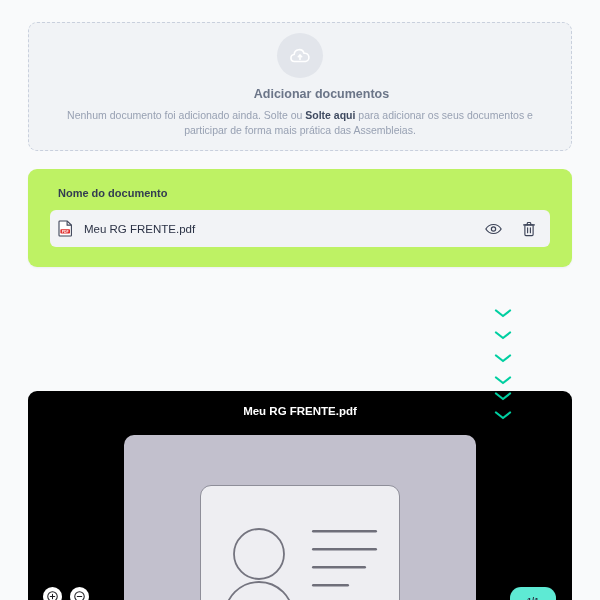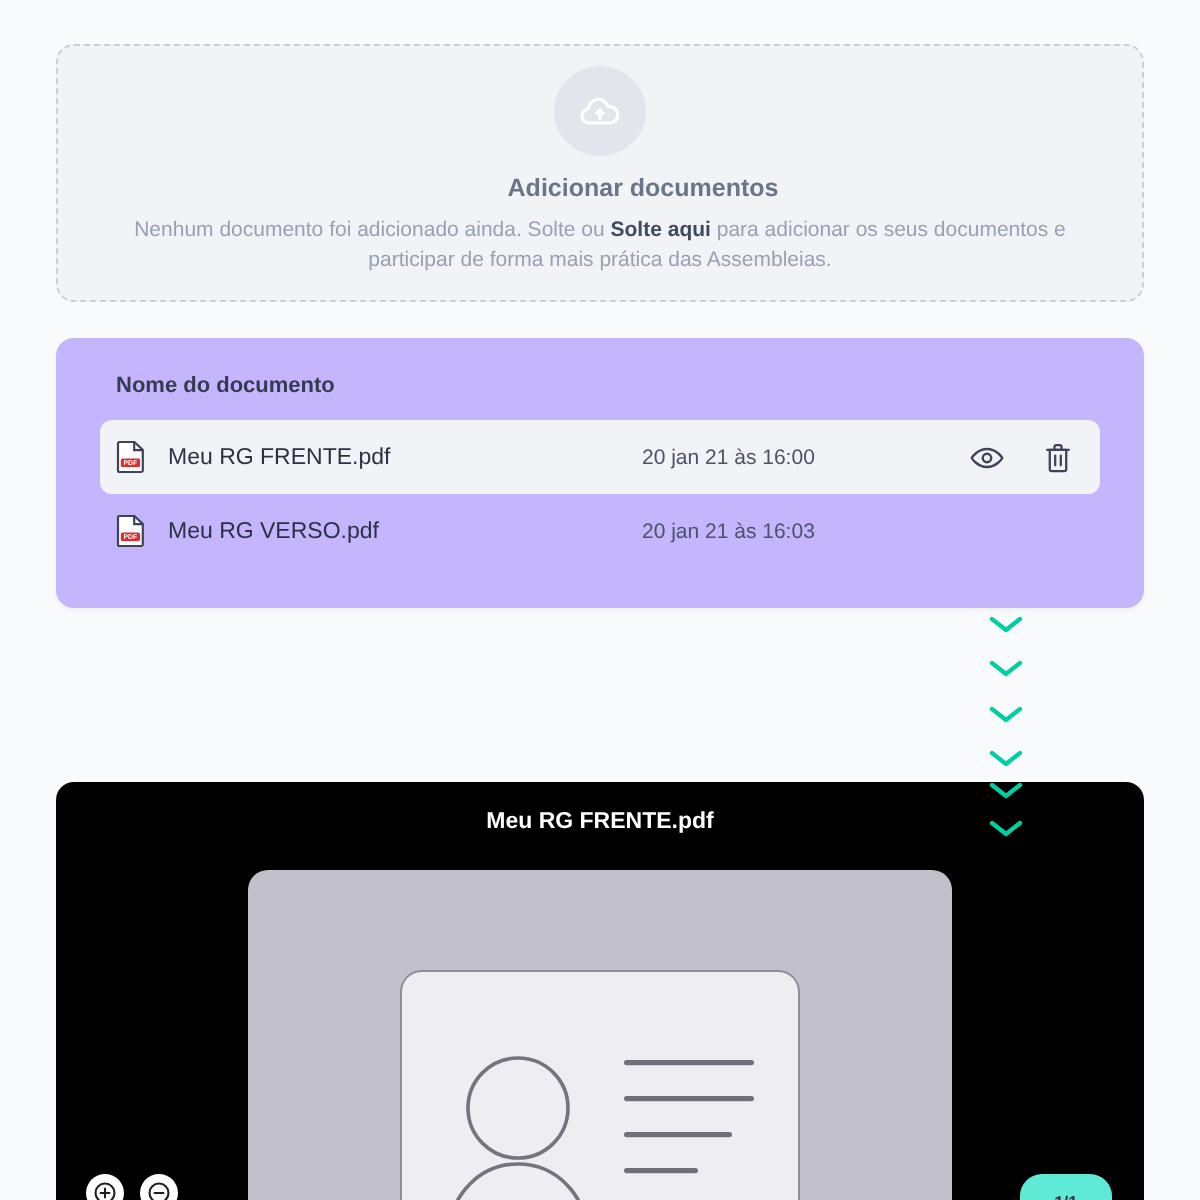--- a/index.html
+++ b/index.html
@@ -72,21 +72,21 @@
     max-width: 470px;
   }
   .dz-sub .link {
     color: #3f4a60;
     font-weight: bold;
   }
 
   
   .docs-card {
     margin-top: 18px;
-    background: #c4b5fd;
+    background: #bef264;
     border-radius: 9px;
     padding: 18px 22px 20px;
     box-shadow: 0 1px 2px rgba(22,30,50,0.05);
   }
   .table-head {
     display: flex;
     align-items: center;
     padding: 0 8px 11px;
     font-size: 11px;
     font-weight: bold;
@@ -246,54 +246,38 @@
         <span style="line-height:0">
           <svg width="15" height="17" viewBox="0 0 15 17" fill="none">
             <path d="M1.8 1h7.4L13.4 5v10.2a.8.8 0 0 1-.8.8H1.8a.8.8 0 0 1-.8-.8V1.8A.8.8 0 0 1 1.8 1z" stroke="#3d4458" stroke-width="1.1" fill="#ffffff"></path>
             <path d="M9.1 1.2v3.9h4.1" stroke="#3d4458" stroke-width="1.1" fill="none"></path>
             <rect x="2.4" y="9.2" width="9.6" height="4.3" rx="0.8" fill="#e02b2b"></rect>
             <text x="7.2" y="12.5" font-family="Liberation Sans, sans-serif" font-size="3.4" font-weight="bold" fill="#ffffff" text-anchor="middle">PDF</text>
           </svg>
         </span>
         <span>Meu RG FRENTE.pdf</span>
       </div>
-      <div class="doc-date">20 jan 21 às 16:00</div>
       <div class="doc-acts">
         <span class="act-btn">
           <svg width="17" height="12" viewBox="0 0 20 14" fill="none" stroke="#3d4458" stroke-width="1.4">
             <path d="M1 7s3.2-5.3 9-5.3S19 7 19 7s-3.2 5.3-9 5.3S1 7 1 7z"></path>
             <circle cx="10" cy="7" r="2.5"></circle>
           </svg>
         </span>
         <span class="act-btn">
           <svg width="14" height="16" viewBox="0 0 16 18" fill="none" stroke="#3d4458" stroke-width="1.3" stroke-linecap="round" stroke-linejoin="round">
             <path d="M1.8 4.3h12.4"></path>
             <path d="M6 4.3V2.6a1 1 0 0 1 1-1h2a1 1 0 0 1 1 1v1.7"></path>
             <path d="M3.3 4.3h9.4v11a1.2 1.2 0 0 1-1.2 1.2H4.5a1.2 1.2 0 0 1-1.2-1.2z"></path>
             <path d="M6.4 7.6v5.6M9.6 7.6v5.6"></path>
           </svg>
         </span>
       </div>
     </div>
 
-    <div class="doc-row">
-      <div class="doc-name">
-        <span style="line-height:0">
-          <svg width="15" height="17" viewBox="0 0 15 17" fill="none">
-            <path d="M1.8 1h7.4L13.4 5v10.2a.8.8 0 0 1-.8.8H1.8a.8.8 0 0 1-.8-.8V1.8A.8.8 0 0 1 1.8 1z" stroke="#3d4458" stroke-width="1.1" fill="#ffffff"></path>
-            <path d="M9.1 1.2v3.9h4.1" stroke="#3d4458" stroke-width="1.1" fill="none"></path>
-            <rect x="2.4" y="9.2" width="9.6" height="4.3" rx="0.8" fill="#e02b2b"></rect>
-            <text x="7.2" y="12.5" font-family="Liberation Sans, sans-serif" font-size="3.4" font-weight="bold" fill="#ffffff" text-anchor="middle">PDF</text>
-          </svg>
-        </span>
-        <span>Meu RG VERSO.pdf</span>
-      </div>
-      <div class="doc-date">20 jan 21 às 16:03</div>
-      <div class="doc-acts"></div>
-    </div>
 
   </div>
 
   <div class="viewer">
     <div class="viewer-title">Meu RG FRENTE.pdf</div>
 
     <div class="paper"></div>
 
     <div class="id-card">
       <svg width="200" height="210" viewBox="0 0 200 210" fill="none">

